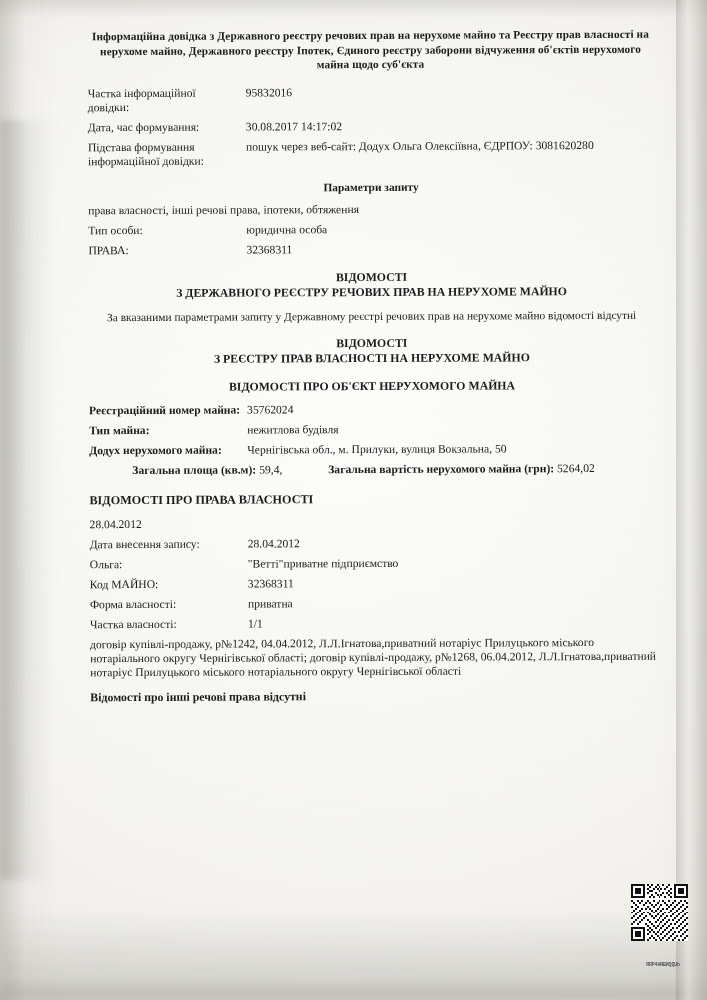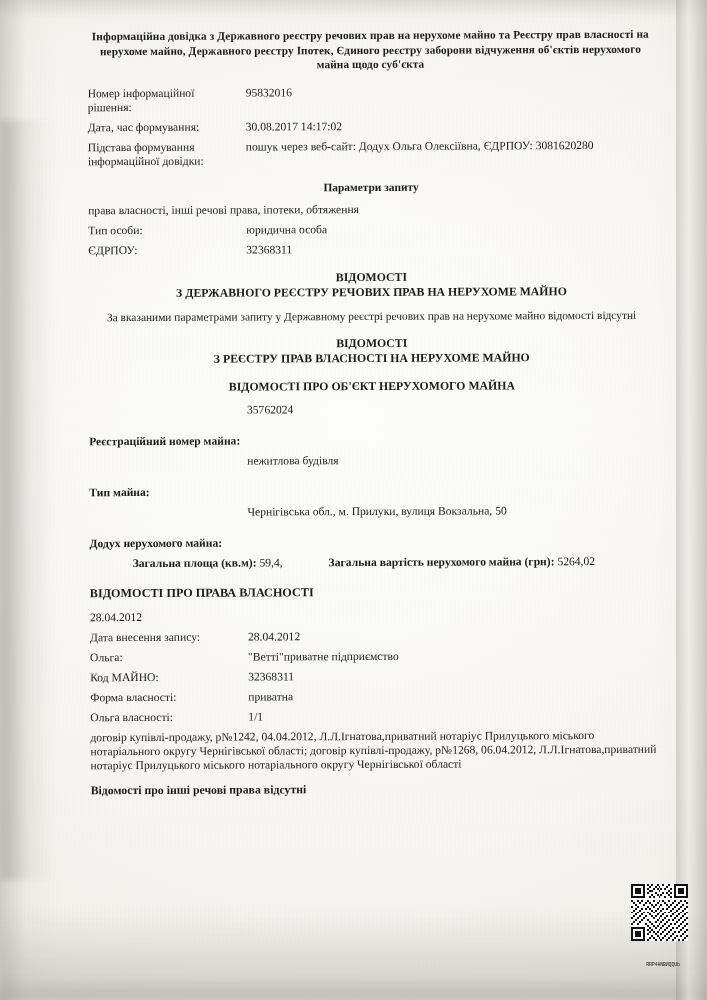--- a/index.html
+++ b/index.html
@@ -91,21 +91,21 @@
     flex: 0 0 152px;
     font-size: 11.6px;
     line-height: 14px;
     padding-right: 6px;
   }
   .row .val {
     flex: 1;
     font-size: 11.6px;
     line-height: 14px;
   }
-  .row.b .lbl { font-weight: bold; margin-top: 31px; }
+  .row.b .lbl { font-weight: bold; }
   .center-head {
     text-align: center;
     font-weight: bold;
     font-size: 11.8px;
     line-height: 15px;
     margin: 13px 0 9px;
   }
   .center-head.small {
     font-size: 11.4px;
     margin: 12px 0 8px;
@@ -169,21 +169,21 @@
   <div class="smudge-l"></div>
   <div class="smudge-b"></div>
   <div class="fold"></div>
 
   <div class="content">
     <div class="inner tilt">
 
       <div class="title">Інформаційна довідка з Державного реєстру речових прав на нерухоме майно та Реєстру прав власності на нерухоме майно, Державного реєстру Іпотек, Єдиного реєстру заборони відчуження об'єктів нерухомого майна щодо суб'єкта</div>
 
       <div class="row">
-        <div class="lbl">Номер інформаційної рішення:</div>
+        <div class="lbl">Частка інформаційної довідки:</div>
         <div class="val">95832016</div>
       </div>
 
       <div class="row">
         <div class="lbl">Дата, час формування:</div>
         <div class="val">30.08.2017 14:17:02</div>
       </div>
 
       <div class="row">
         <div class="lbl">Підстава формування інформаційної довідки:</div>
@@ -195,21 +195,21 @@
       <div class="row">
         <div class="val">права власності, інші речові права, іпотеки, обтяження</div>
       </div>
 
       <div class="row">
         <div class="lbl">Тип особи:</div>
         <div class="val">юридична особа</div>
       </div>
 
       <div class="row">
-        <div class="lbl">ЄДРПОУ:</div>
+        <div class="lbl">ПРАВА:</div>
         <div class="val">32368311</div>
       </div>
 
       <div class="center-head" style="margin-bottom:0;">ВІДОМОСТІ</div>
       <div class="center-head" style="margin-top:0;">З ДЕРЖАВНОГО РЕЄСТРУ РЕЧОВИХ ПРАВ НА НЕРУХОМЕ МАЙНО</div>
       <div class="center-note">За вказаними параметрами запиту у Державному реєстрі речових прав на нерухоме майно відомості відсутні</div>
 
       <div class="center-head" style="margin-bottom:0;">ВІДОМОСТІ</div>
       <div class="center-head" style="margin-top:0;">З РЕЄСТРУ ПРАВ ВЛАСНОСТІ НА НЕРУХОМЕ МАЙНО</div>
 
@@ -256,21 +256,21 @@
         <div class="lbl">Код МАЙНО:</div>
         <div class="val">32368311</div>
       </div>
 
       <div class="row">
         <div class="lbl">Форма власності:</div>
         <div class="val">приватна</div>
       </div>
 
       <div class="row">
-        <div class="lbl">Ольга власності:</div>
+        <div class="lbl">Частка власності:</div>
         <div class="val">1/1</div>
       </div>
 
       <div class="row">
         <div class="val para">договір купівлі-продажу, р№1242, 04.04.2012, Л.Л.Ігнатова,приватний нотаріус Прилуцького міського нотаріального округу Чернігівської області; договір купівлі-продажу, р№1268, 06.04.2012, Л.Л.Ігнатова,приватний нотаріус Прилуцького міського нотаріального округу Чернігівської області</div>
       </div>
 
       <div class="strongline">Відомості про інші речові права відсутні</div>
 
     </div>

